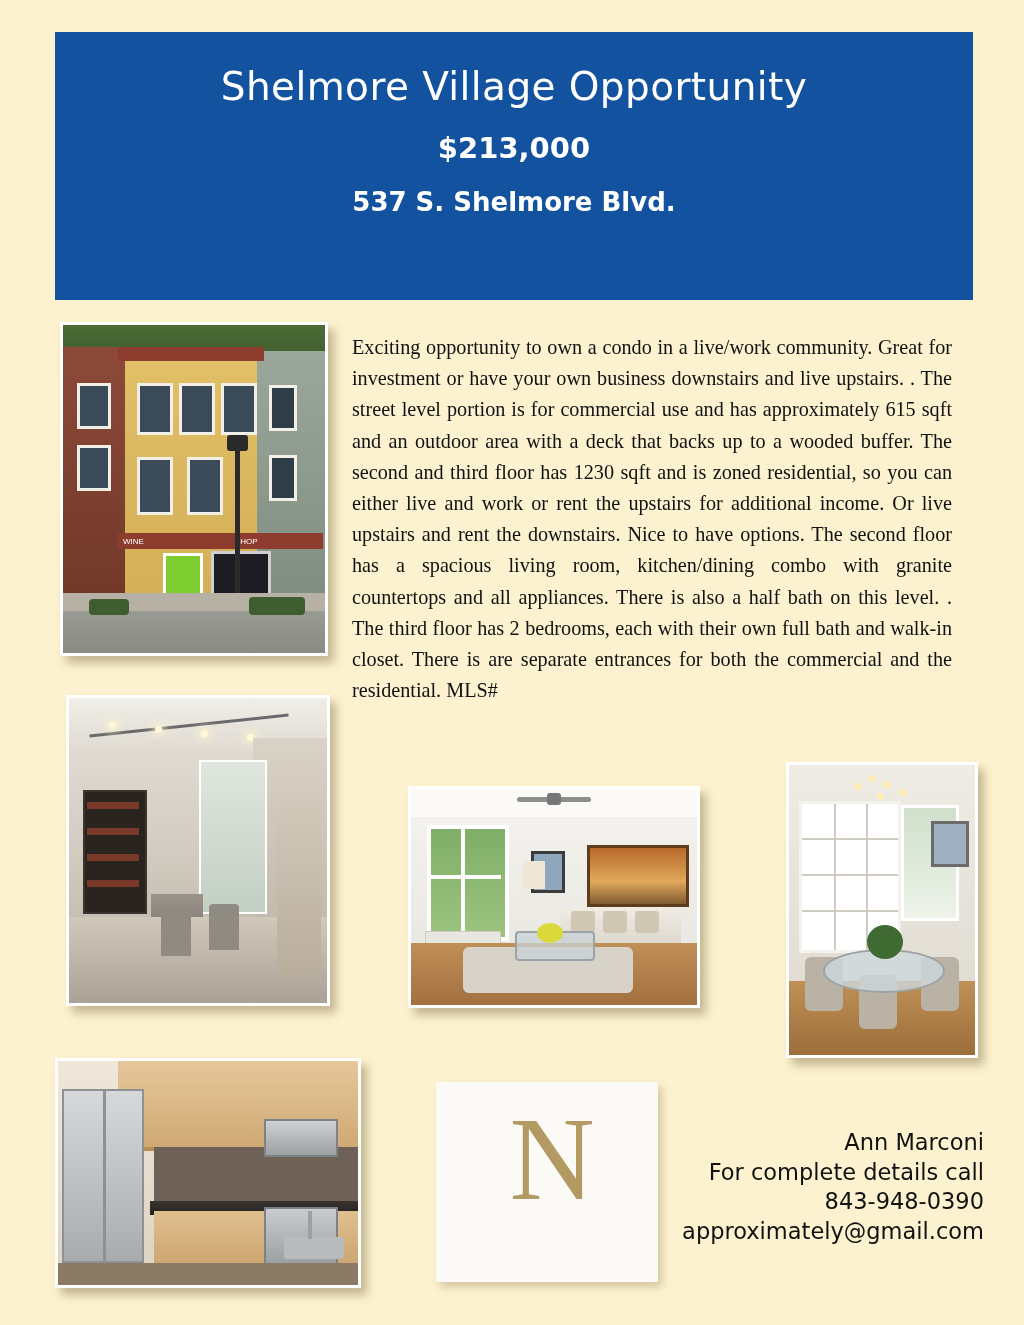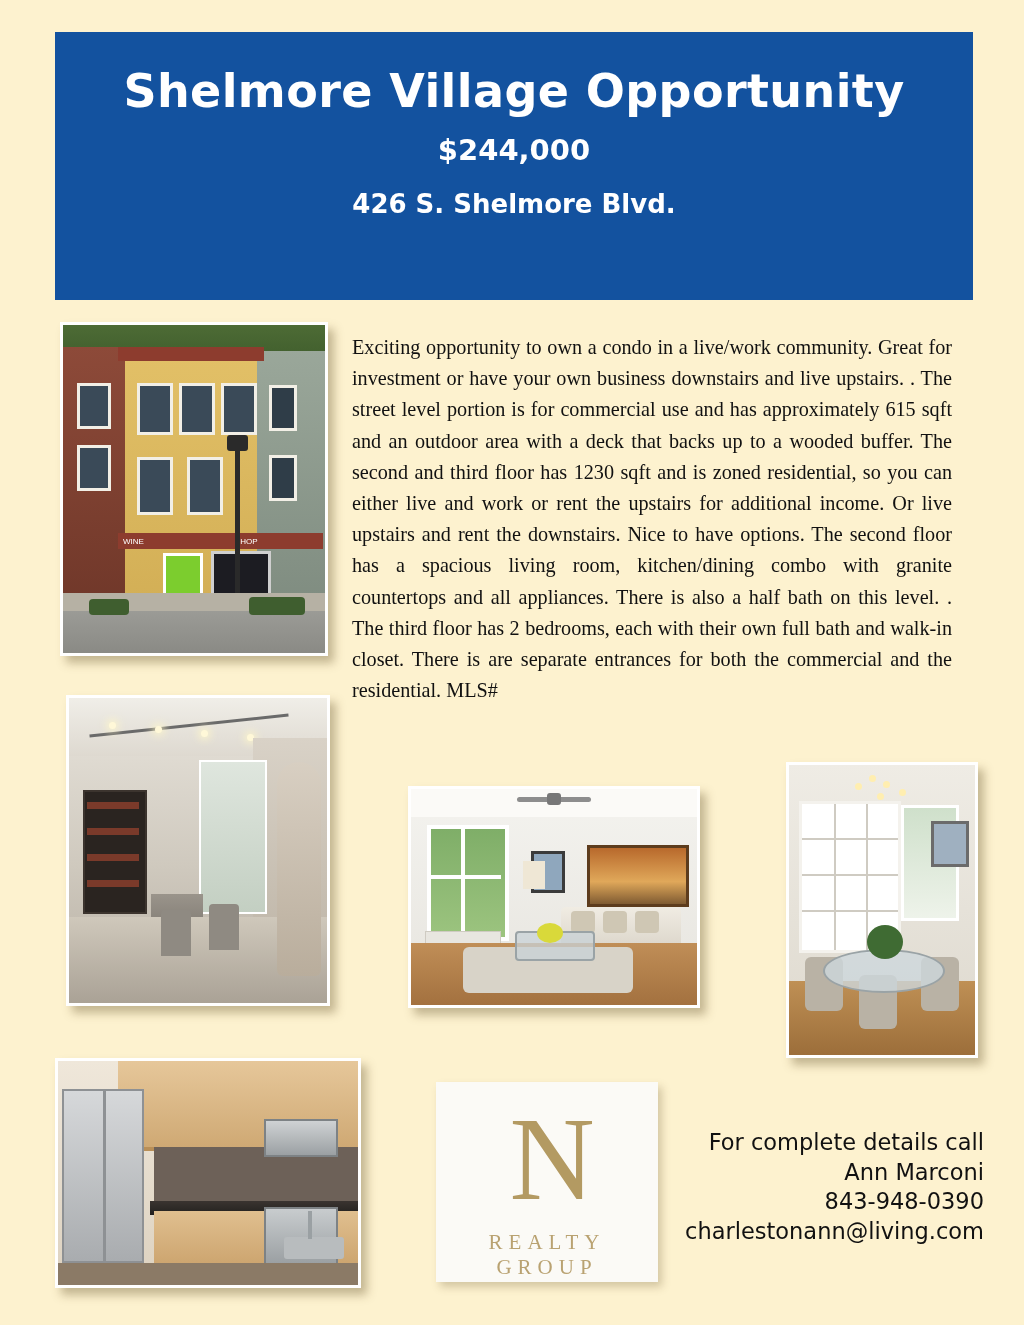--- a/index.html
+++ b/index.html
@@ -23,25 +23,25 @@
     width: 918px;
     height: 268px;
     background: #13529f;
     color: #ffffff;
     text-align: center;
     box-sizing: border-box;
     padding-top: 34px;
   }
   .banner .title {
     font-family: "DejaVu Sans", sans-serif;
-    font-weight: bold;
-    font-size: 46px;
+    font-weight: normal;
+    font-size: 39px;
     letter-spacing: 0.4px;
     line-height: 1.1;
-    margin-bottom: 16px;
+    margin-bottom: 22px;
   }
   .banner .price {
     font-family: "DejaVu Sans", sans-serif;
     font-weight: bold;
     font-size: 29px;
     margin-bottom: 22px;
   }
   .banner .addr {
     font-family: "DejaVu Sans", sans-serif;
     font-weight: bold;
@@ -245,22 +245,22 @@
     font-size: 22.5px;
     line-height: 1.32;
     color: #111;
   }
 </style>
 </head>
 <body>
 
 <div class="banner">
   <div class="title">Shelmore Village Opportunity</div>
-  <div class="price">$244,000</div>
-  <div class="addr">426 S. Shelmore Blvd.</div>
+  <div class="price">$213,000</div>
+  <div class="addr">537 S. Shelmore Blvd.</div>
 </div>
 
 <div class="description">Exciting opportunity to own a condo in a live/work community. Great for investment or have your own business downstairs and live upstairs. . The street level portion is for commercial use and has approximately 615 sqft and an outdoor area with a deck that backs up to a wooded buffer. The second and third floor has 1230 sqft and is zoned residential, so you can either live and work or rent the upstairs for additional income. Or live upstairs and rent the downstairs. Nice to have options. The second floor has a spacious living room, kitchen/dining combo with granite countertops and all appliances. There is also a half bath on this level. . The third floor has 2 bedrooms, each with their own full bath and walk-in closet. There is are separate entrances for both the commercial and  the residential. MLS#</div>
 
 <div class="photo" id="photo-exterior">
   <div class="inner">
     <div class="ext-sky"></div>
     <div class="ext-trees"></div>
     <div class="ext-bldg-left"></div>
     <div class="ext-bldg-mid"></div>
@@ -378,21 +378,20 @@
     <div class="k-micro"></div>
     <div class="k-range"></div>
     <div class="k-sink"></div>
     <div class="k-faucet"></div>
     <div class="k-floor"></div>
   </div>
 </div>
 
 <div class="logo-box">
   <div class="logo-mark">N</div>
-  <div class="logo-text">REALTY GROUP</div>
 </div>
 
 <div class="contact">
+  <div>Ann Marconi</div>
   <div>For complete details call</div>
-  <div>Ann Marconi</div>
   <div>843-948-0390</div>
-  <div>charlestonann@living.com</div>
+  <div>approximately@gmail.com</div>
 </div>
 
 </body></html>

